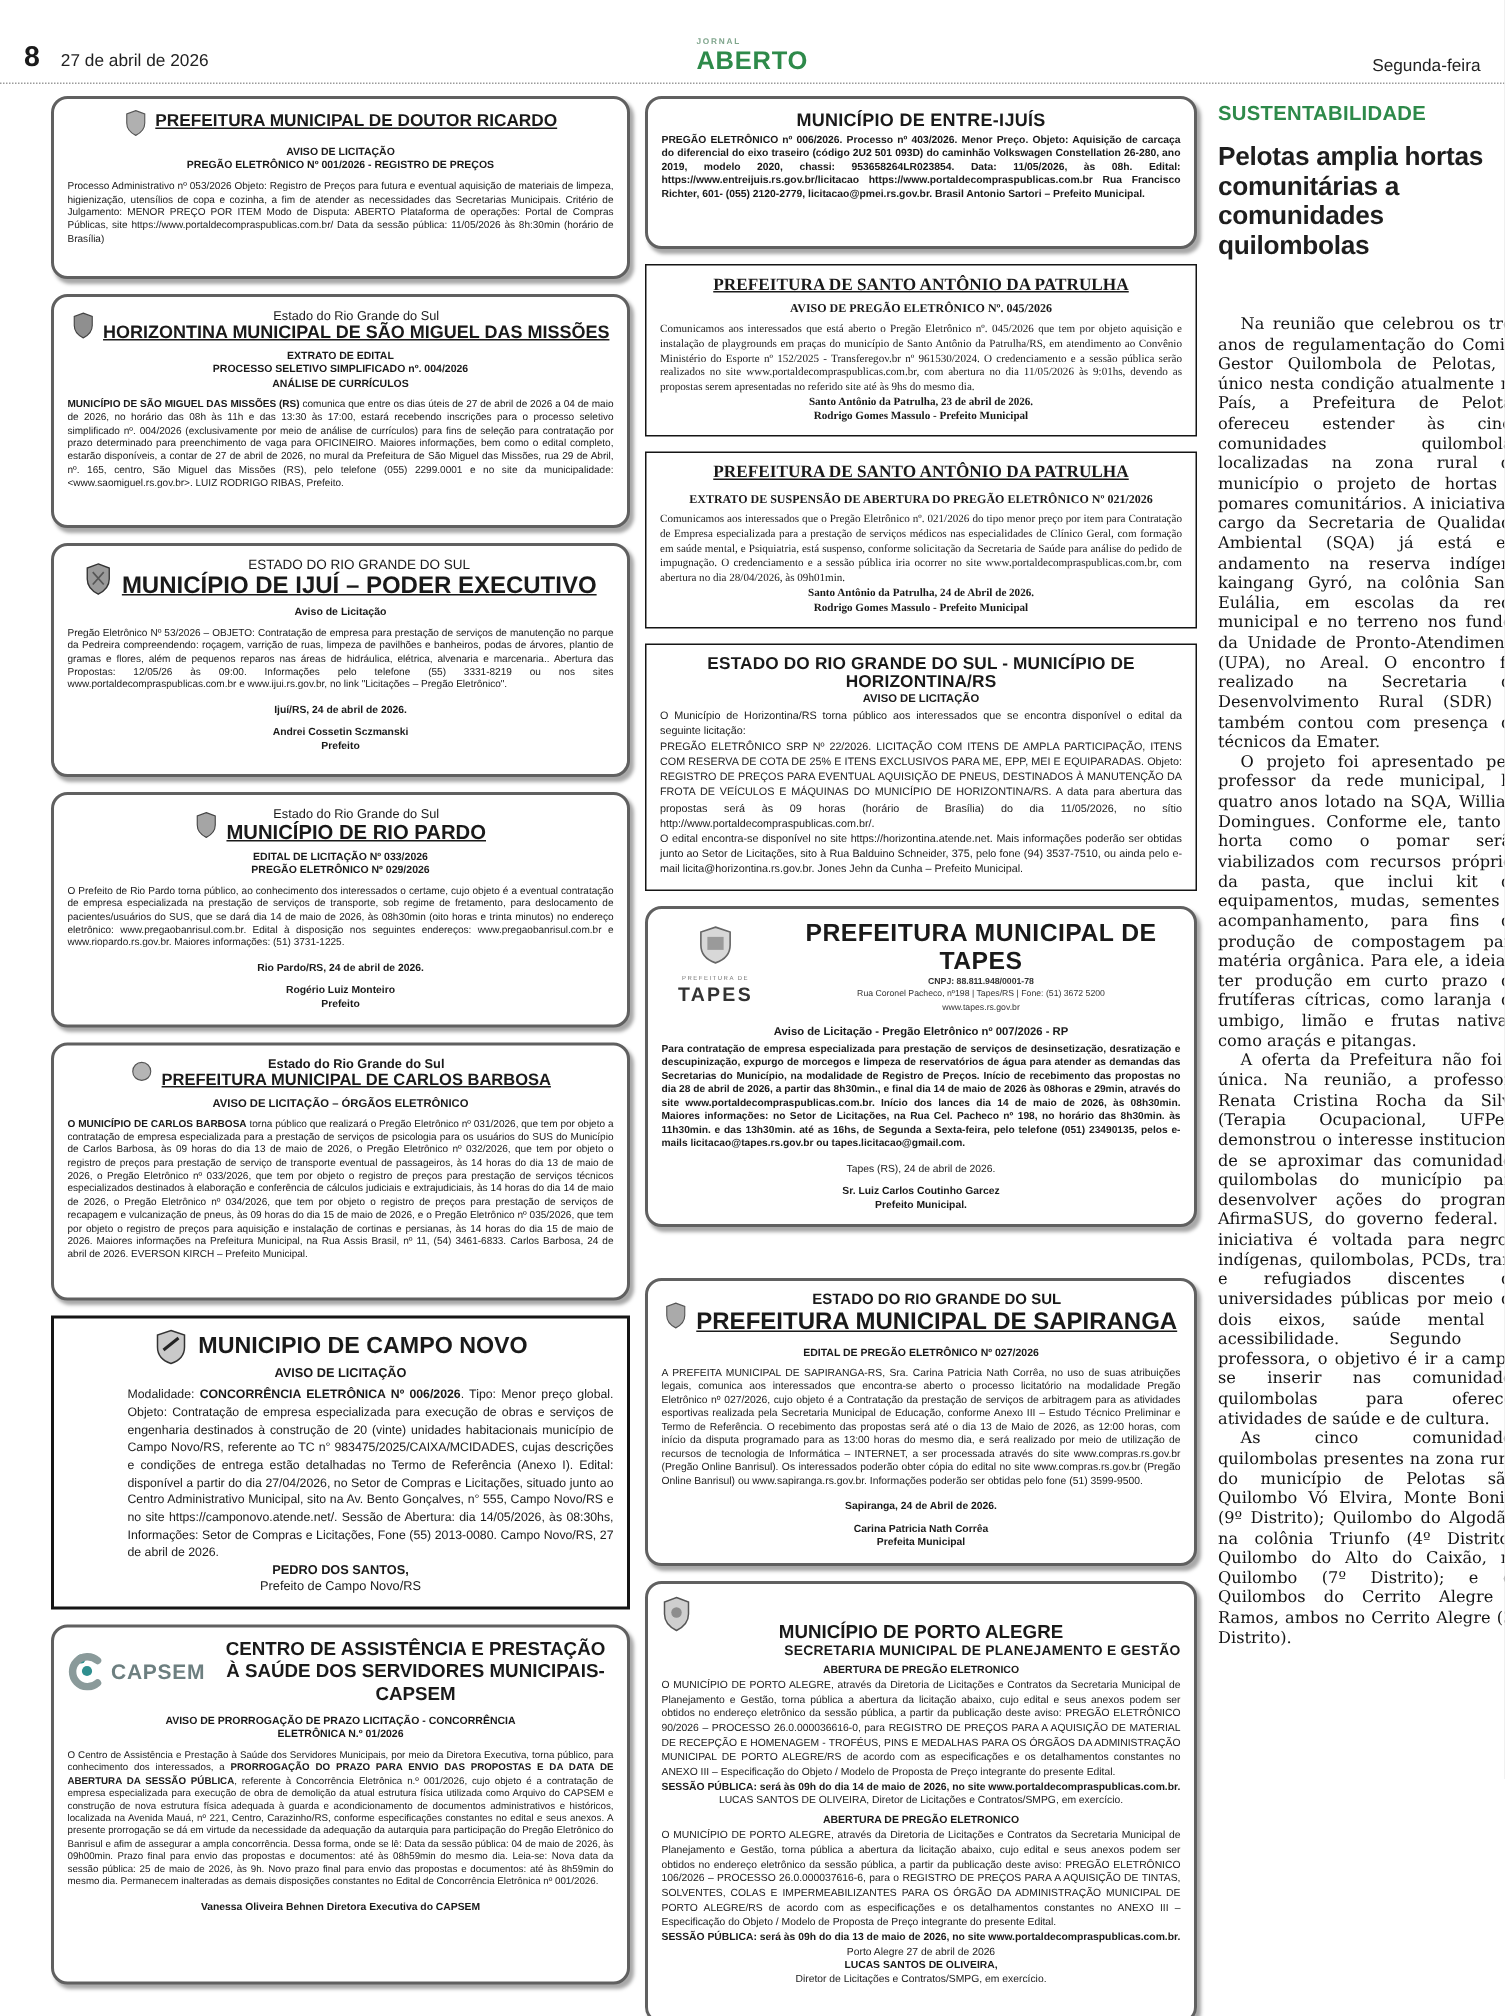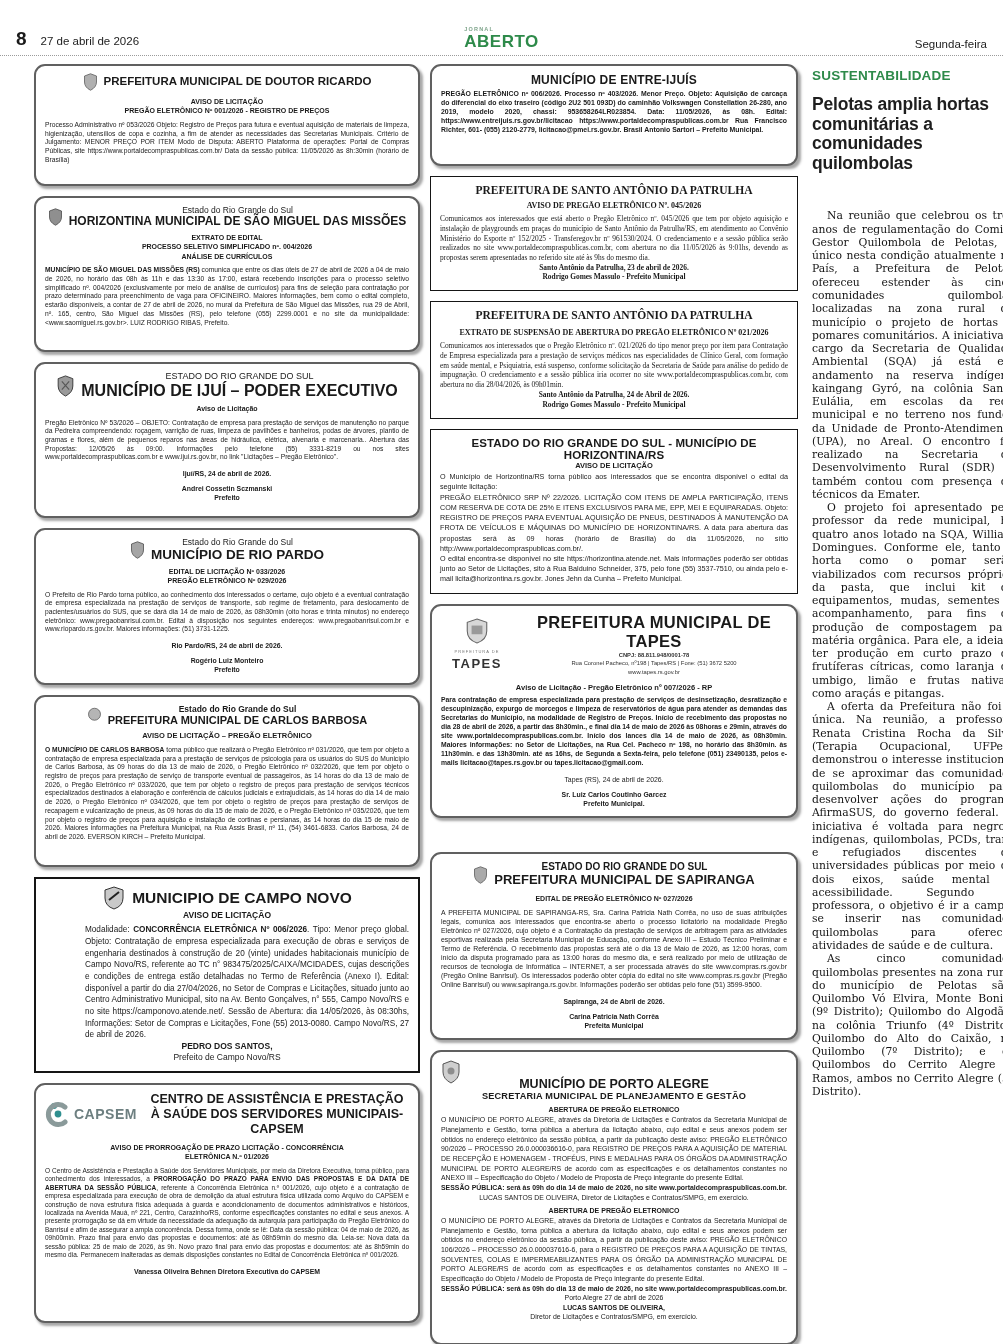--- a/index.html
+++ b/index.html
@@ -23,21 +23,21 @@
   .col-l { width:386px; flex:none; }
   .col-m { width:368px; flex:none; }
   .col-r { width:206px; flex:none; padding-left:4px; }
 
   
   .notice { border:2px solid #606060; border-radius:11px; background:#fff;
             box-shadow:2.5px 3px 2.5px #a8a8a8; padding:7px 9px 8px 9px; margin-bottom:10px; position:relative; }
   .notice.sq { border:1px solid #151515; border-radius:0; box-shadow:none; }
   .notice.sq2 { border:2px solid #151515; border-radius:0; box-shadow:none; }
   .b { font-weight:bold; }
-  .org { font-size:11px; font-weight:bold; text-align:center; line-height:1.15; }
+  .org { font-size:11px; font-weight:bold; text-align:center; line-height:1.15;text-decoration:underline; }
   .state { font-size:8.5px; text-align:center; line-height:1.2; }
   .sub { font-size:7px; font-weight:bold; text-align:center; line-height:1.35; }
   .body6 { font-size:6.7px; line-height:1.3; text-align:justify; margin-top:5px; }
   .sigline { font-size:6.9px; font-weight:bold; text-align:center; line-height:1.3; }
   .gap4 { margin-top:4px; } .gap6 { margin-top:6px; } .gap8 { margin-top:8px; }
 
   .crest { width:15px; height:18px; flex:none; }
   .hdr-flex { display:flex; align-items:center; justify-content:center; gap:6px; }
   .hdr-stack { text-align:center; }
 
@@ -73,21 +73,21 @@
   .tp-logo { width:72px; flex:none; text-align:center; }
   .tp-logo-small { font-size:4px; letter-spacing:1px; color:#777; display:block; margin-top:1px; }
   .tp-logo-word { font-size:13px; font-weight:bold; letter-spacing:1.5px; color:#333; }
   .tp-right { flex:1; text-align:center; }
   .tp-title { font-size:16.5px; font-weight:900; letter-spacing:0.3px; }
   .tp-meta { font-size:5.8px; color:#333; line-height:1.5; }
   .tp-body { font-size:6.8px; font-weight:bold; line-height:1.32; text-align:justify; margin-top:3px; }
 
   
   .poa-org { font-size:12.5px; font-weight:bold; text-align:center; }
-  .poa-org2 { font-size:9.2px; font-weight:bold; text-align:center; letter-spacing:0.2px; }
+  .poa-org2 { font-size:9.2px; font-weight:bold; text-align:right; letter-spacing:0.2px; }
   .poa-h { font-size:7px; font-weight:bold; text-align:center; margin-top:5px; }
   .poa-body { font-size:6.9px; line-height:1.4; text-align:justify; margin-top:2px; }
   .poa-sig { font-size:6.9px; text-align:center; line-height:1.35; }
   .poa-crest { position:absolute; left:9px; top:8px; }
 
   
   .kicker { color:#2e8a4a; font-weight:900; font-size:13.5px; letter-spacing:0.2px; padding-top:4px; }
   .headline { font-size:17.5px; font-weight:900; line-height:1.12; color:#1e1e1e; margin-top:12px; letter-spacing:-0.2px; }
   .article-body { margin-top:36px; }
   .article-body p { font-family:"DejaVu Serif", serif; font-size:10.8px; line-height:1.23;
@@ -181,21 +181,21 @@
       <div class="notice" style="min-height:172px">
         <div class="hdr-flex">
           <svg class="crest" viewBox="0 0 20 24">
               <circle cx="10" cy="11" r="8" fill="#b5b5b5" stroke="#555"></circle>
             </svg>
           <div class="hdr-stack">
             <div class="state b">Estado do Rio Grande do Sul</div>
             <div class="org" style="font-size:11px">PREFEITURA MUNICIPAL DE CARLOS BARBOSA</div>
           </div>
         </div>
-        <div class="sub gap4" style="font-size:7.5px">AVISO DE LICITAÇÃO – PREGÃO ELETRÔNICO</div>
+        <div class="sub gap4" style="font-size:7.5px">AVISO DE LICITAÇÃO – ÓRGÃOS ELETRÔNICO</div>
         <p class="body6"><b>O MUNICÍPIO DE CARLOS BARBOSA</b><span> torna público que realizará o Pregão Eletrônico nº 031/2026, que tem por objeto a contratação de empresa especializada para a prestação de serviços de psicologia para os usuários do SUS do Município de Carlos Barbosa, às 09 horas do dia 13 de maio de 2026, o Pregão Eletrônico nº 032/2026, que tem por objeto o registro de preços para prestação de serviço de transporte eventual de passageiros, às 14 horas do dia 13 de maio de 2026, o Pregão Eletrônico nº 033/2026, que tem por objeto o registro de preços para prestação de serviços técnicos especializados destinados à elaboração e conferência de cálculos judiciais e extrajudiciais, às 14 horas do dia 14 de maio de 2026, o Pregão Eletrônico nº 034/2026, que tem por objeto o registro de preços para prestação de serviços de recapagem e vulcanização de pneus, às 09 horas do dia 15 de maio de 2026, e o Pregão Eletrônico nº 035/2026, que tem por objeto o registro de preços para aquisição e instalação de cortinas e persianas, às 14 horas do dia 15 de maio de 2026. Maiores informações na Prefeitura Municipal, na Rua Assis Brasil, nº 11, (54) 3461-6833. Carlos Barbosa, 24 de abril de 2026. EVERSON KIRCH – Prefeito Municipal.</span></p>
       </div>
 
       <div class="notice sq2" style="min-height:183px">
         <div class="hdr-flex">
           <svg class="crest" style="width:24px;height:24px" viewBox="0 0 24 24">
               <path d="M12 1 L21 4 V12 Q21 20 12 23 Q3 20 3 12 V4 Z" fill="#c9c9c9" stroke="#333"></path>
               <path d="M7 14 L17 6" stroke="#222" stroke-width="2"></path>
             </svg>
           <div class="cn-org">MUNICIPIO DE CAMPO NOVO</div>
@@ -246,21 +246,21 @@
         <p class="body6" style="margin-top:2px">Comunicamos aos interessados que o Pregão Eletrônico nº. 021/2026 do tipo menor preço por item para Contratação de Empresa especializada para a prestação de serviços médicos nas especialidades de Clínico Geral, com formação em saúde mental, e Psiquiatria, está suspenso, conforme solicitação da Secretaria de Saúde para análise do pedido de impugnação. O credenciamento e a sessão pública iria ocorrer no site www.portaldecompraspublicas.com.br, com abertura no dia 28/04/2026, às 09h01min.</p>
         <div class="sigline">Santo Antônio da Patrulha, 24 de Abril de 2026.</div>
         <div class="sigline">Rodrigo Gomes Massulo - Prefeito Municipal</div>
       </div>
 
       <div class="notice sq" style="min-height:152px;border-width:1.5px">
         <div class="hz-org">ESTADO DO RIO GRANDE DO SUL - MUNICÍPIO DE HORIZONTINA/RS</div>
         <div class="sub" style="font-size:7.5px">AVISO DE LICITAÇÃO</div>
         <p class="hz-body" style="margin-top:1px">O Município de Horizontina/RS torna público aos interessados que se encontra disponível o edital da seguinte licitação:</p>
         <p class="hz-body" style="margin-top:0">PREGÃO ELETRÔNICO SRP Nº 22/2026. LICITAÇÃO COM ITENS DE AMPLA PARTICIPAÇÃO, ITENS COM RESERVA DE COTA DE 25% E ITENS EXCLUSIVOS PARA ME, EPP, MEI E EQUIPARADAS. Objeto: REGISTRO DE PREÇOS PARA EVENTUAL AQUISIÇÃO DE PNEUS, DESTINADOS À MANUTENÇÃO DA FROTA DE VEÍCULOS E MÁQUINAS DO MUNICÍPIO DE HORIZONTINA/RS. A data para abertura das propostas será às 09 horas (horário de Brasília) do dia 11/05/2026, no sítio http://www.portaldecompraspublicas.com.br/.</p>
-        <p class="hz-body" style="margin-top:0">O edital encontra-se disponível no site https://horizontina.atende.net. Mais informações poderão ser obtidas junto ao Setor de Licitações, sito à Rua Balduino Schneider, 375, pelo fone (55) 3537-7510, ou ainda pelo e-mail licita@horizontina.rs.gov.br. Jones Jehn da Cunha – Prefeito Municipal.</p>
+        <p class="hz-body" style="margin-top:0">O edital encontra-se disponível no site https://horizontina.atende.net. Mais informações poderão ser obtidas junto ao Setor de Licitações, sito à Rua Balduino Schneider, 375, pelo fone (94) 3537-7510, ou ainda pelo e-mail licita@horizontina.rs.gov.br. Jones Jehn da Cunha – Prefeito Municipal.</p>
       </div>
 
       <div class="notice" style="min-height:176px">
         <div class="tp-head">
           <div class="tp-logo">
             <svg width="26" height="26" viewBox="0 0 24 24">
                 <path d="M12 1 L21 4 V12 Q21 20 12 23 Q3 20 3 12 V4 Z" fill="#d8d8d8" stroke="#666"></path>
                 <rect x="7" y="7" width="10" height="8" fill="#9a9a9a"></rect>
               </svg>
             <span class="tp-logo-small">PREFEITURA DE</span>
@@ -280,21 +280,21 @@
         <div class="sigline">Prefeito Municipal.</div>
       </div>
 
       <div class="notice" style="min-height:188px;margin-top:34px">
         <div class="hdr-flex">
           <svg class="crest" viewBox="0 0 20 24">
               <path d="M10 1 L18 4 V12 Q18 19 10 23 Q2 19 2 12 V4 Z" fill="#aaa" stroke="#555"></path>
             </svg>
           <div class="hdr-stack">
             <div class="state b" style="font-size:10px">ESTADO DO RIO GRANDE DO SUL</div>
-            <div class="org" style="font-size:13px">PREFEITURA MUNICIPAL DE SAPIRANGA</div>
+            <div class="org" style="font-size:16px">PREFEITURA MUNICIPAL DE SAPIRANGA</div>
           </div>
         </div>
         <div class="sub gap6">EDITAL DE PREGÃO ELETRÔNICO Nº 027/2026</div>
         <p class="body6" style="font-size:6.9px">A PREFEITA MUNICIPAL DE SAPIRANGA-RS, Sra. Carina Patricia Nath Corrêa, no uso de suas atribuições legais, comunica aos interessados que encontra-se aberto o processo licitatório na modalidade Pregão Eletrônico nº 027/2026, cujo objeto é a Contratação da prestação de serviços de arbitragem para as atividades esportivas realizada pela Secretaria Municipal de Educação, conforme Anexo III – Estudo Técnico Preliminar e Termo de Referência. O recebimento das propostas será até o dia 13 de Maio de 2026, as 12:00 horas, com início da disputa programado para as 13:00 horas do mesmo dia, e será realizado por meio de utilização de recursos de tecnologia de Informática – INTERNET, a ser processada através do site www.compras.rs.gov.br (Pregão Online Banrisul). Os interessados poderão obter cópia do edital no site www.compras.rs.gov.br (Pregão Online Banrisul) ou www.sapiranga.rs.gov.br. Informações poderão ser obtidas pelo fone (51) 3599-9500.</p>
         <div class="sigline gap8">Sapiranga, 24 de Abril de 2026.</div>
         <div class="sigline gap6">Carina Patricia Nath Corrêa</div>
         <div class="sigline">Prefeita Municipal</div>
       </div>
 
       <div class="notice" style="min-height:295px;padding-top:25px">

